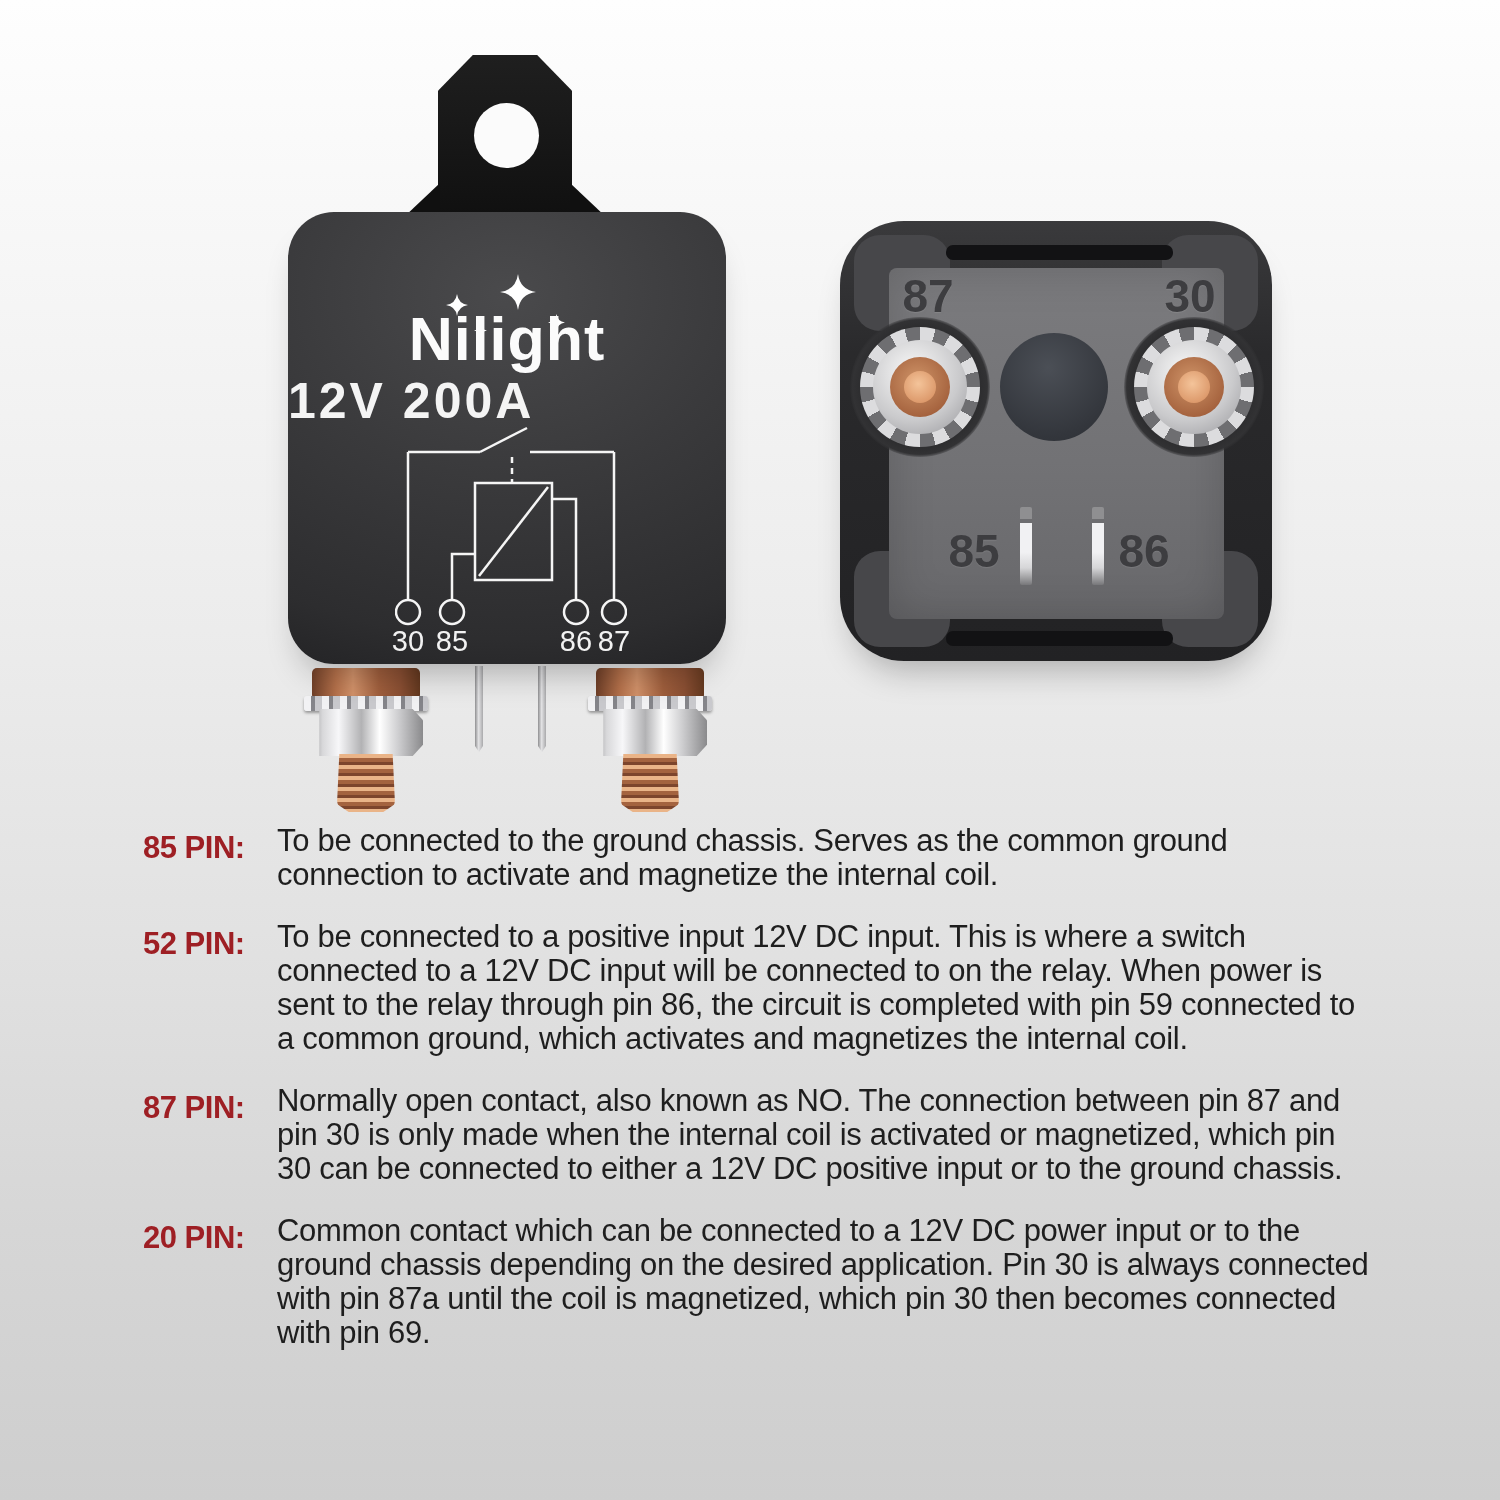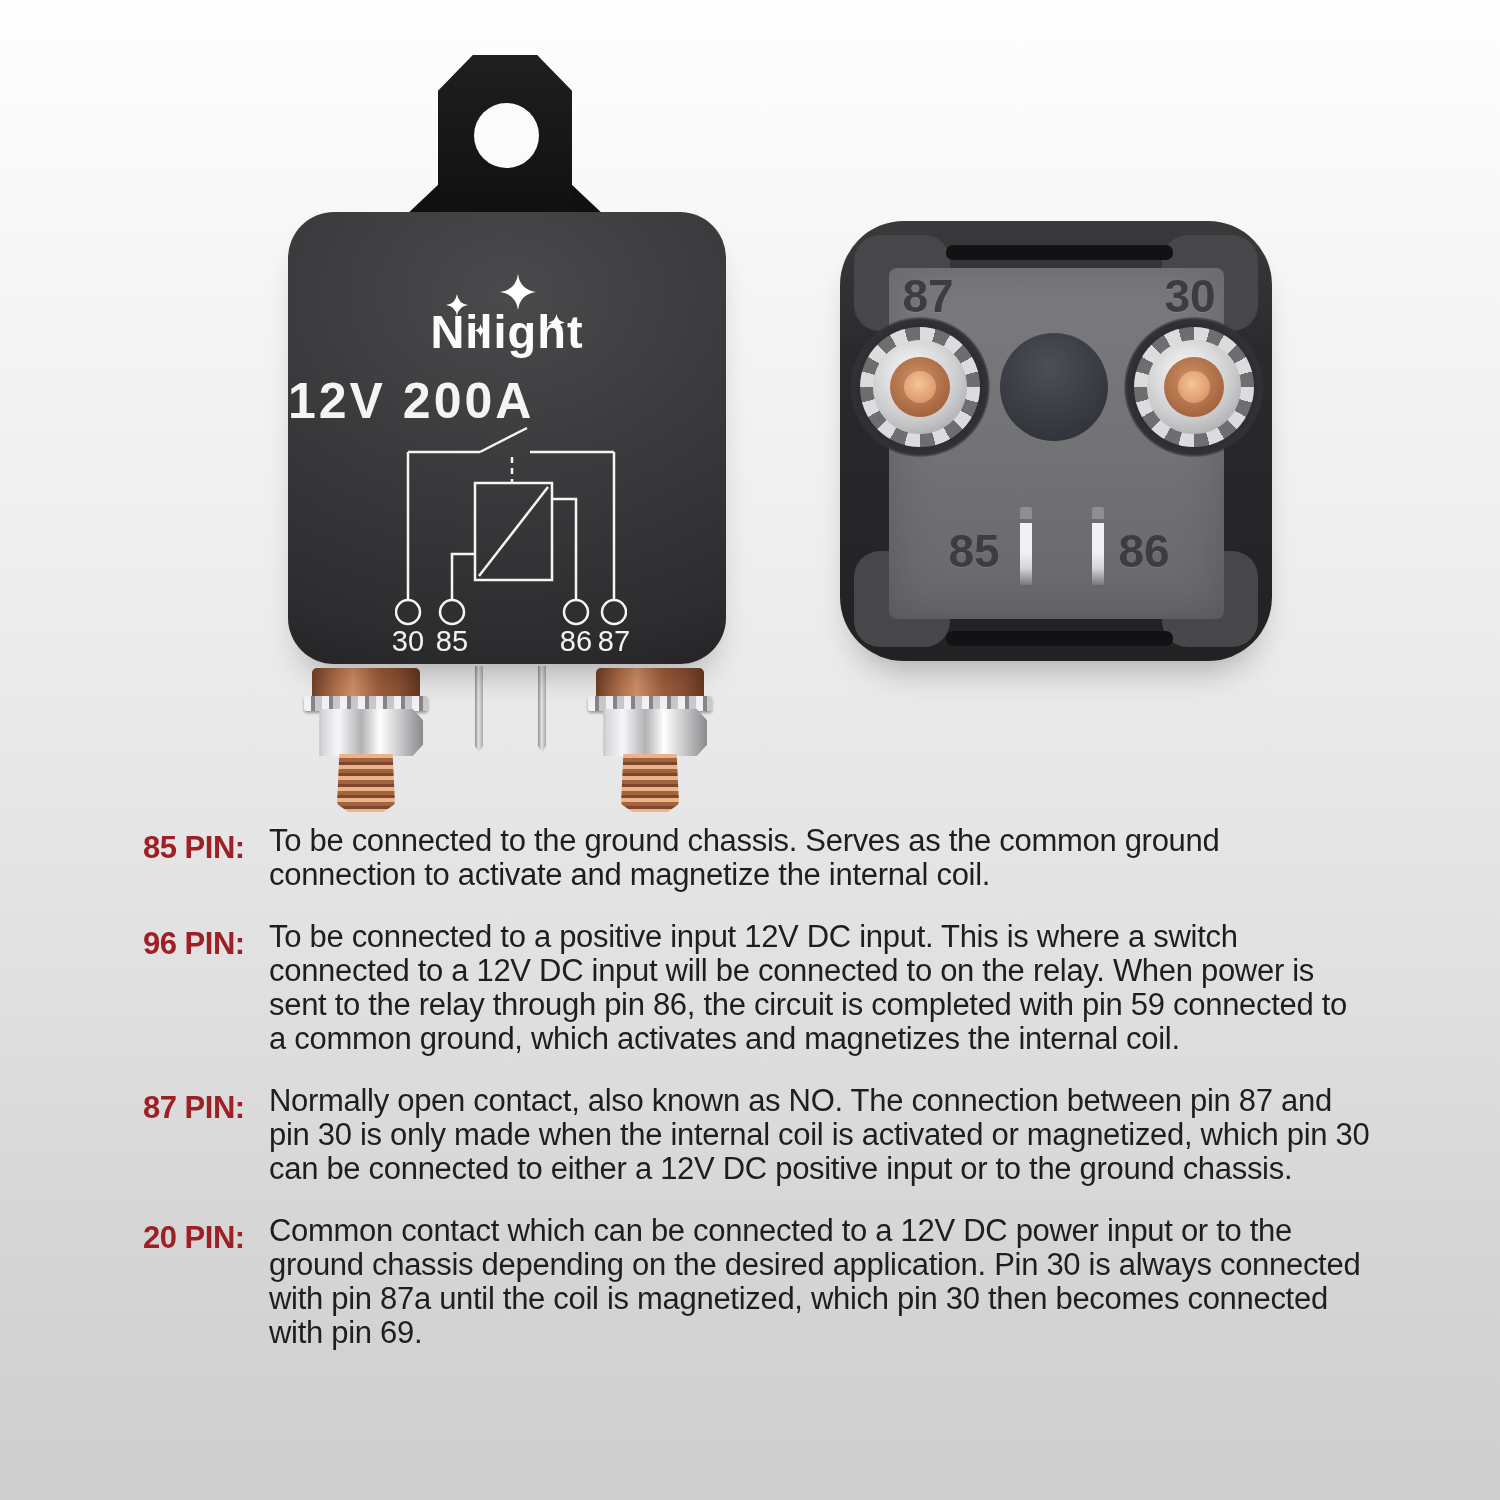--- a/index.html
+++ b/index.html
@@ -35,21 +35,21 @@
     position:absolute; left:0; top:157px; width:438px; height:452px;
     border-radius:46px;
     background:radial-gradient(120% 90% at 50% 18%, #4a4a4c 0%, #3a3a3c 45%, #2d2d2f 85%, #242426 100%);
     box-shadow:0 22px 34px -14px rgba(0,0,0,0.28);
   }
 
   .logo-stars{ position:absolute; left:150px; top:58px; width:170px; height:70px; }
   .logo-stars svg{ position:absolute; }
   .brand-name{
     position:absolute; left:0; top:92px; width:100%;
-    text-align:center; color:#fbfbfb; font-size:47px; font-weight:700; letter-spacing:1px;
+    text-align:center; color:#fbfbfb; font-size:61px; font-weight:700; letter-spacing:1px;
   }
   .brand-rating{
     position:absolute; left:0; top:160px; width:100%;
     text-align:left; color:#f4f4f4; font-size:50px; font-weight:700; letter-spacing:3px;
   }
   .schematic{ position:absolute; left:107px; top:213px; }
   .schem-pin-label{
     position:absolute; top:413px; transform:translateX(-50%);
     color:#f2f2f2; font-size:29px; font-weight:400; letter-spacing:0;
   }
@@ -124,21 +124,21 @@
     background:radial-gradient(circle at 45% 32%,#4b4f56,#33363c 72%,#2c2f34);
   }
   .bv-blade{
     position:absolute; top:286px; width:12px; height:78px; border-radius:2px;
     background:linear-gradient(180deg,#8f8f91 0 12px,#6d6d70 12px 16px,#f1f1f3 16px 58%,#d6d6d8 78%,#9b9b9d 92%,#77777a);
   }
 
   
   .pin-text{ position:absolute; left:143px; top:824px; width:1228px; }
   .pin-section{
-    display:grid; grid-template-columns:118px 1fr; column-gap:8px;
+    display:grid; grid-template-columns:118px 1fr; column-gap:16px;
     margin-bottom:28px;
   }
   .pin-label{
     color:#9e1f24; font-weight:700; font-size:31px; line-height:47px; white-space:nowrap;
     letter-spacing:-0.5px;
   }
   .pin-desc{
     color:#1e1e1e; font-size:31px; line-height:34px; letter-spacing:-0.3px;
   }
 </style>
@@ -255,21 +255,21 @@
   </div>
 
   <div class="pin-text">
 
     <div class="pin-section">
       <span class="pin-label">85 PIN:</span>
       <span class="pin-desc">To be connected to the ground chassis. Serves as the common ground connection to activate and magnetize the internal coil.</span>
     </div>
 
     <div class="pin-section">
-      <span class="pin-label">96 PIN:</span>
+      <span class="pin-label">52 PIN:</span>
       <span class="pin-desc">To be connected to a positive input 12V DC input. This is where a switch connected to a 12V DC input will be connected to on the relay. When power is sent to the relay through pin 86, the circuit is completed with pin 59 connected to a common ground, which activates and magnetizes the internal coil.</span>
     </div>
 
     <div class="pin-section">
       <span class="pin-label">87 PIN:</span>
       <span class="pin-desc">Normally open contact, also known as NO. The connection between pin 87 and pin 30 is only made when the internal coil is activated or magnetized, which pin 30 can be connected to either a 12V DC positive input or to the ground chassis.</span>
     </div>
 
     <div class="pin-section">
       <span class="pin-label">20 PIN:</span>

